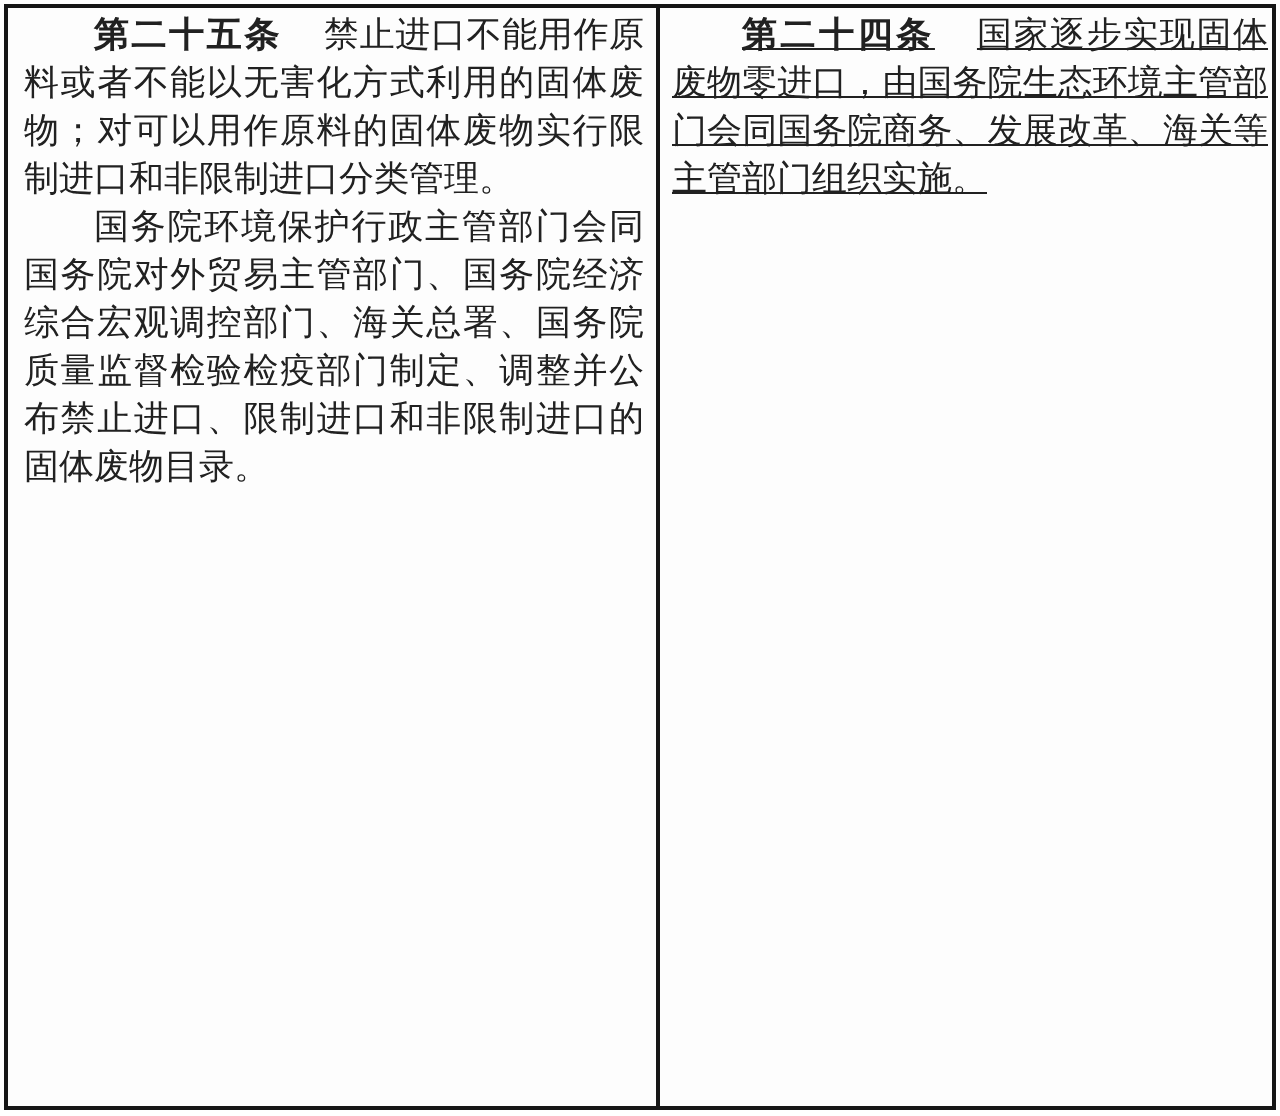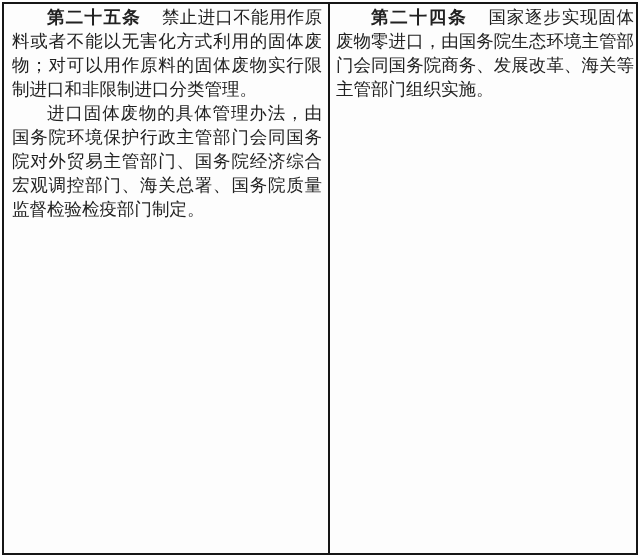--- a/index.html
+++ b/index.html
@@ -33,20 +33,21 @@
     text-justify: inter-character;
   }
   .cell-left {
     width: 326px;
     border-right: 2px solid #161616;
     padding: 1px 6px 0 8px;
   }
   .cell-right {
     flex: 1;
     padding: 1px 2px 0 6px;
+    text-decoration: underline;
   }
   .cell p {
     margin: 0;
     padding: 0;
     text-indent: 2em;
     word-break: normal;
     overflow-wrap: break-word;
   }
   .article-number {
     font-weight: bold;
@@ -55,21 +56,21 @@
   }
 </style>
 </head>
 <body>
 
 <div class="page">
   <div class="doc-table">
 
     <div class="cell cell-left">
       <p><span class="article-number">第二十五条</span><span>禁止进口不能用作原料或者不能以无害化方式利用的固体废物；对可以用作原料的固体废物实行限制进口和非限制进口分类管理。</span></p>
-      <p>进口固体废物的具体管理办法，由国务院环境保护行政主管部门会同国务院对外贸易主管部门、国务院经济综合宏观调控部门、海关总署、国务院质量监督检验检疫部门制定。</p>
+      <p>国务院环境保护行政主管部门会同国务院对外贸易主管部门、国务院经济综合宏观调控部门、海关总署、国务院质量监督检验检疫部门制定、调整并公布禁止进口、限制进口和非限制进口的固体废物目录。</p>
     </div>
 
     <div class="cell cell-right">
       <p><span class="article-number">第二十四条</span><span>国家逐步实现固体废物零进口，由国务院生态环境主管部门会同国务院商务、发展改革、海关等主管部门组织实施。</span></p>
     </div>
 
   </div>
 </div>
 
 </body></html>

